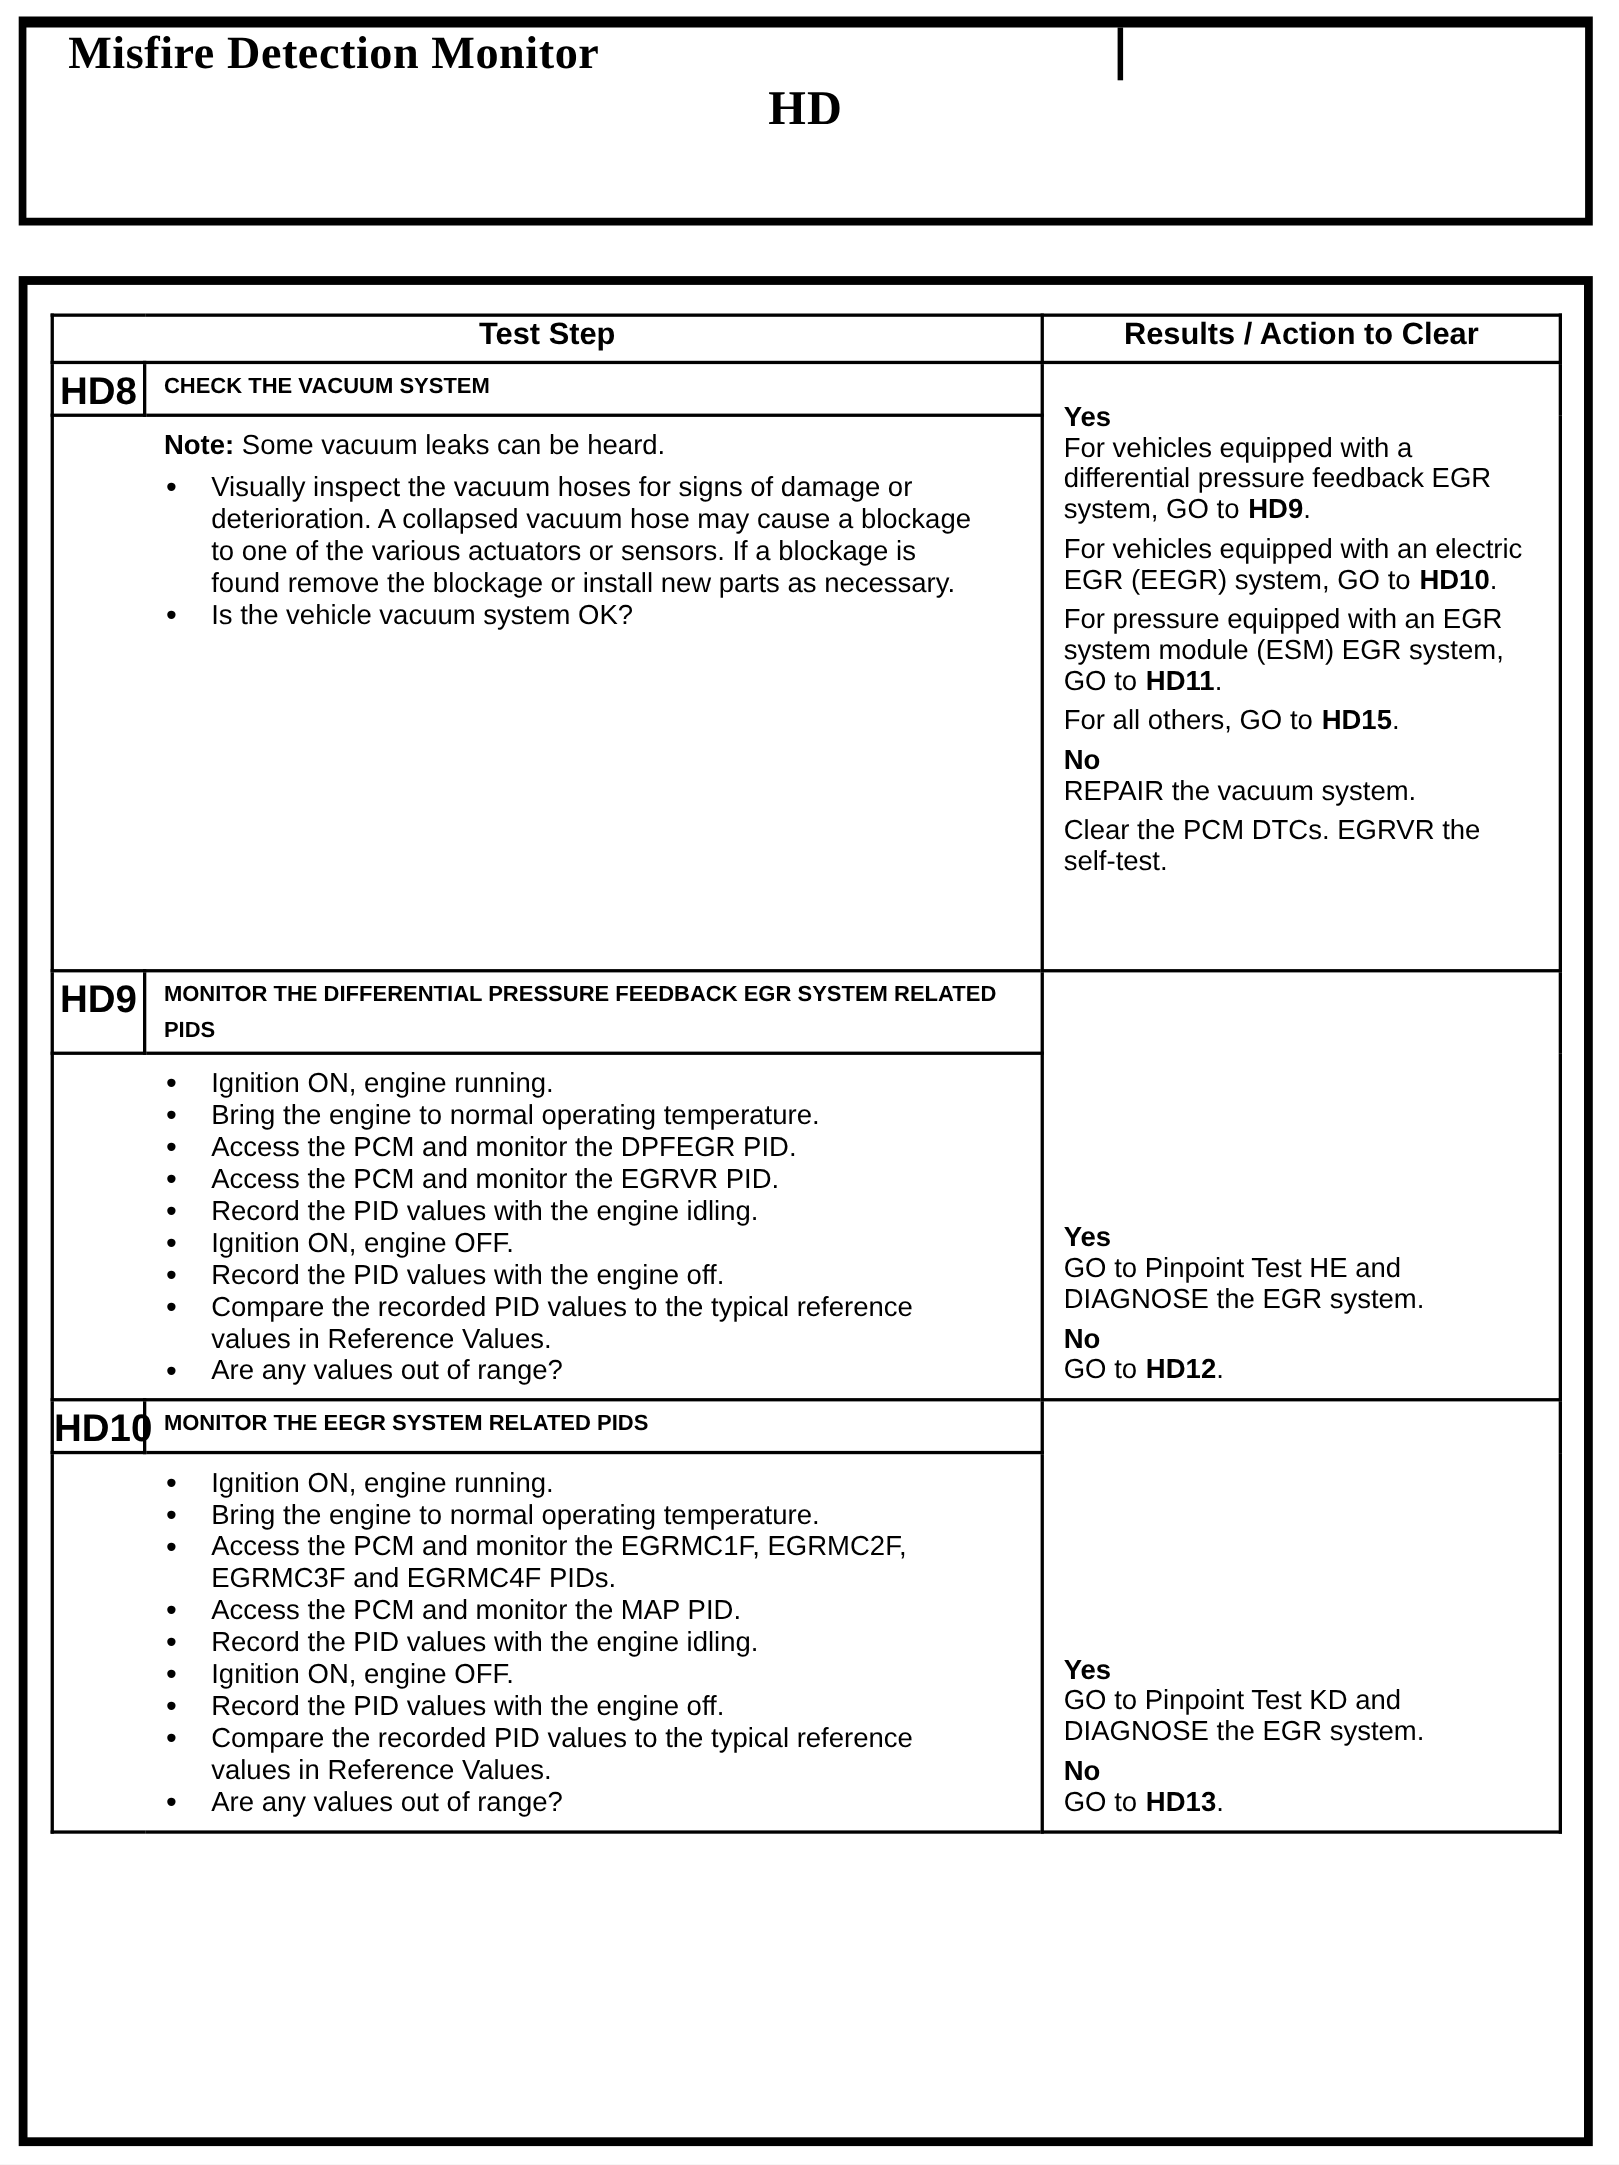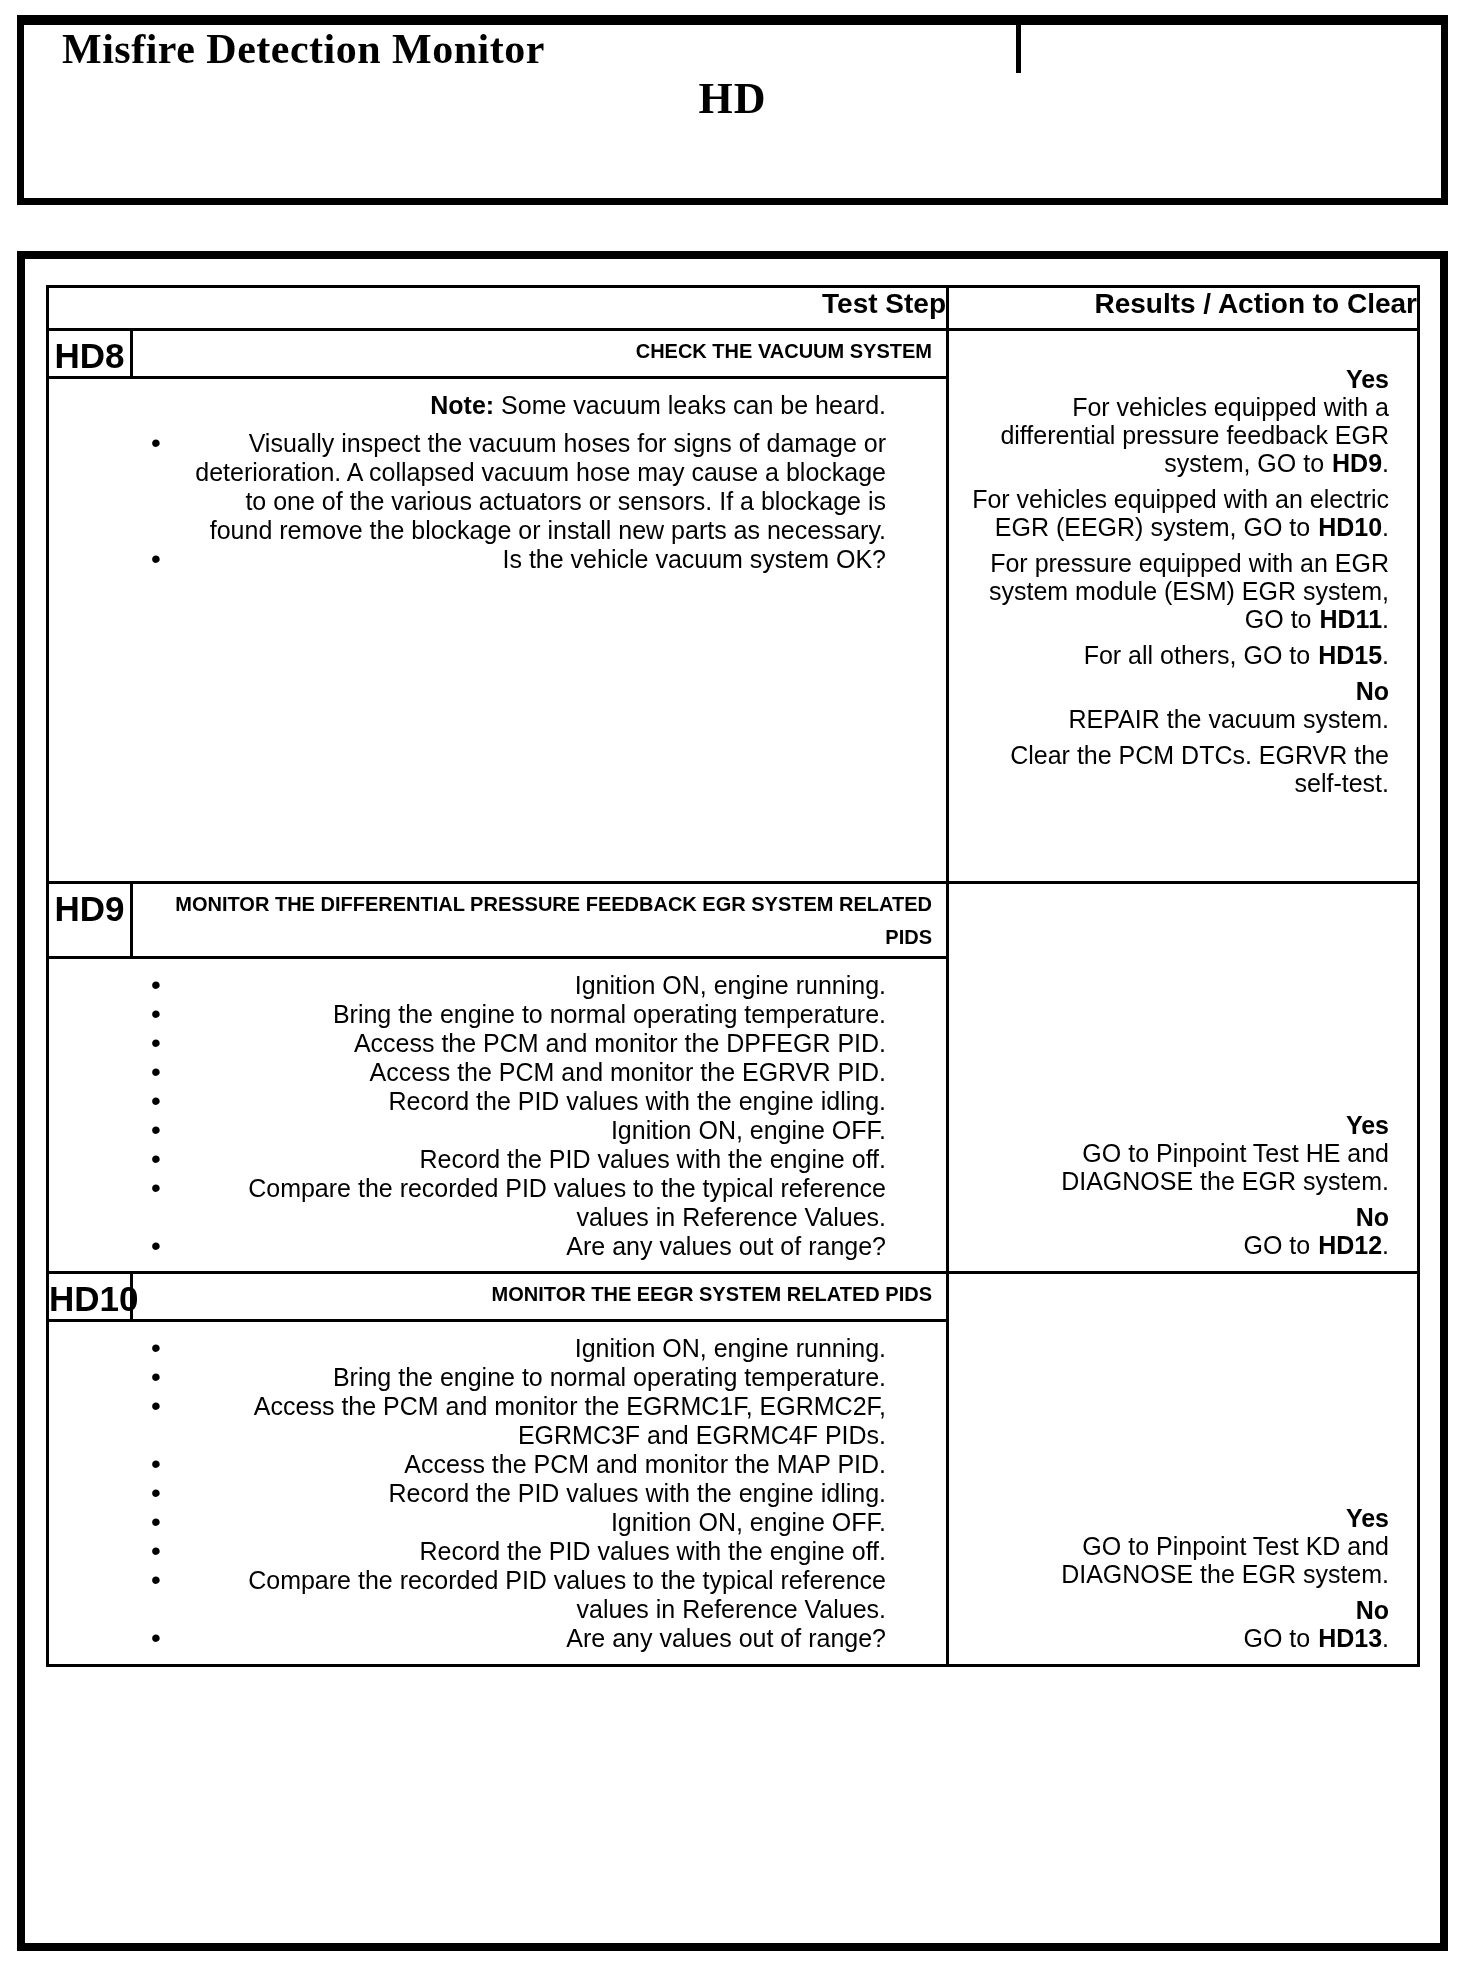--- a/index.html
+++ b/index.html
@@ -51,21 +51,20 @@
     margin:26px 0 0 21px;
     width:1371px;
   }
   .test-table col.c-num{width:84px;}
   .test-table col.c-step{width:816px;}
   .test-table col.c-res{width:471px;}
   .test-table th,.test-table td{
     border:3px solid #000;
     padding:0;vertical-align:top;
     box-sizing:border-box;
-    text-align:right;
   }
   thead tr{height:43px;}
   thead th{
     font-size:28px;font-weight:700;
     text-align:center;vertical-align:middle;
   }
   
   tbody tr:nth-child(1){height:40px;}
   tbody tr:nth-child(2){height:505px;}
   tbody tr:nth-child(3){height:70px;}

